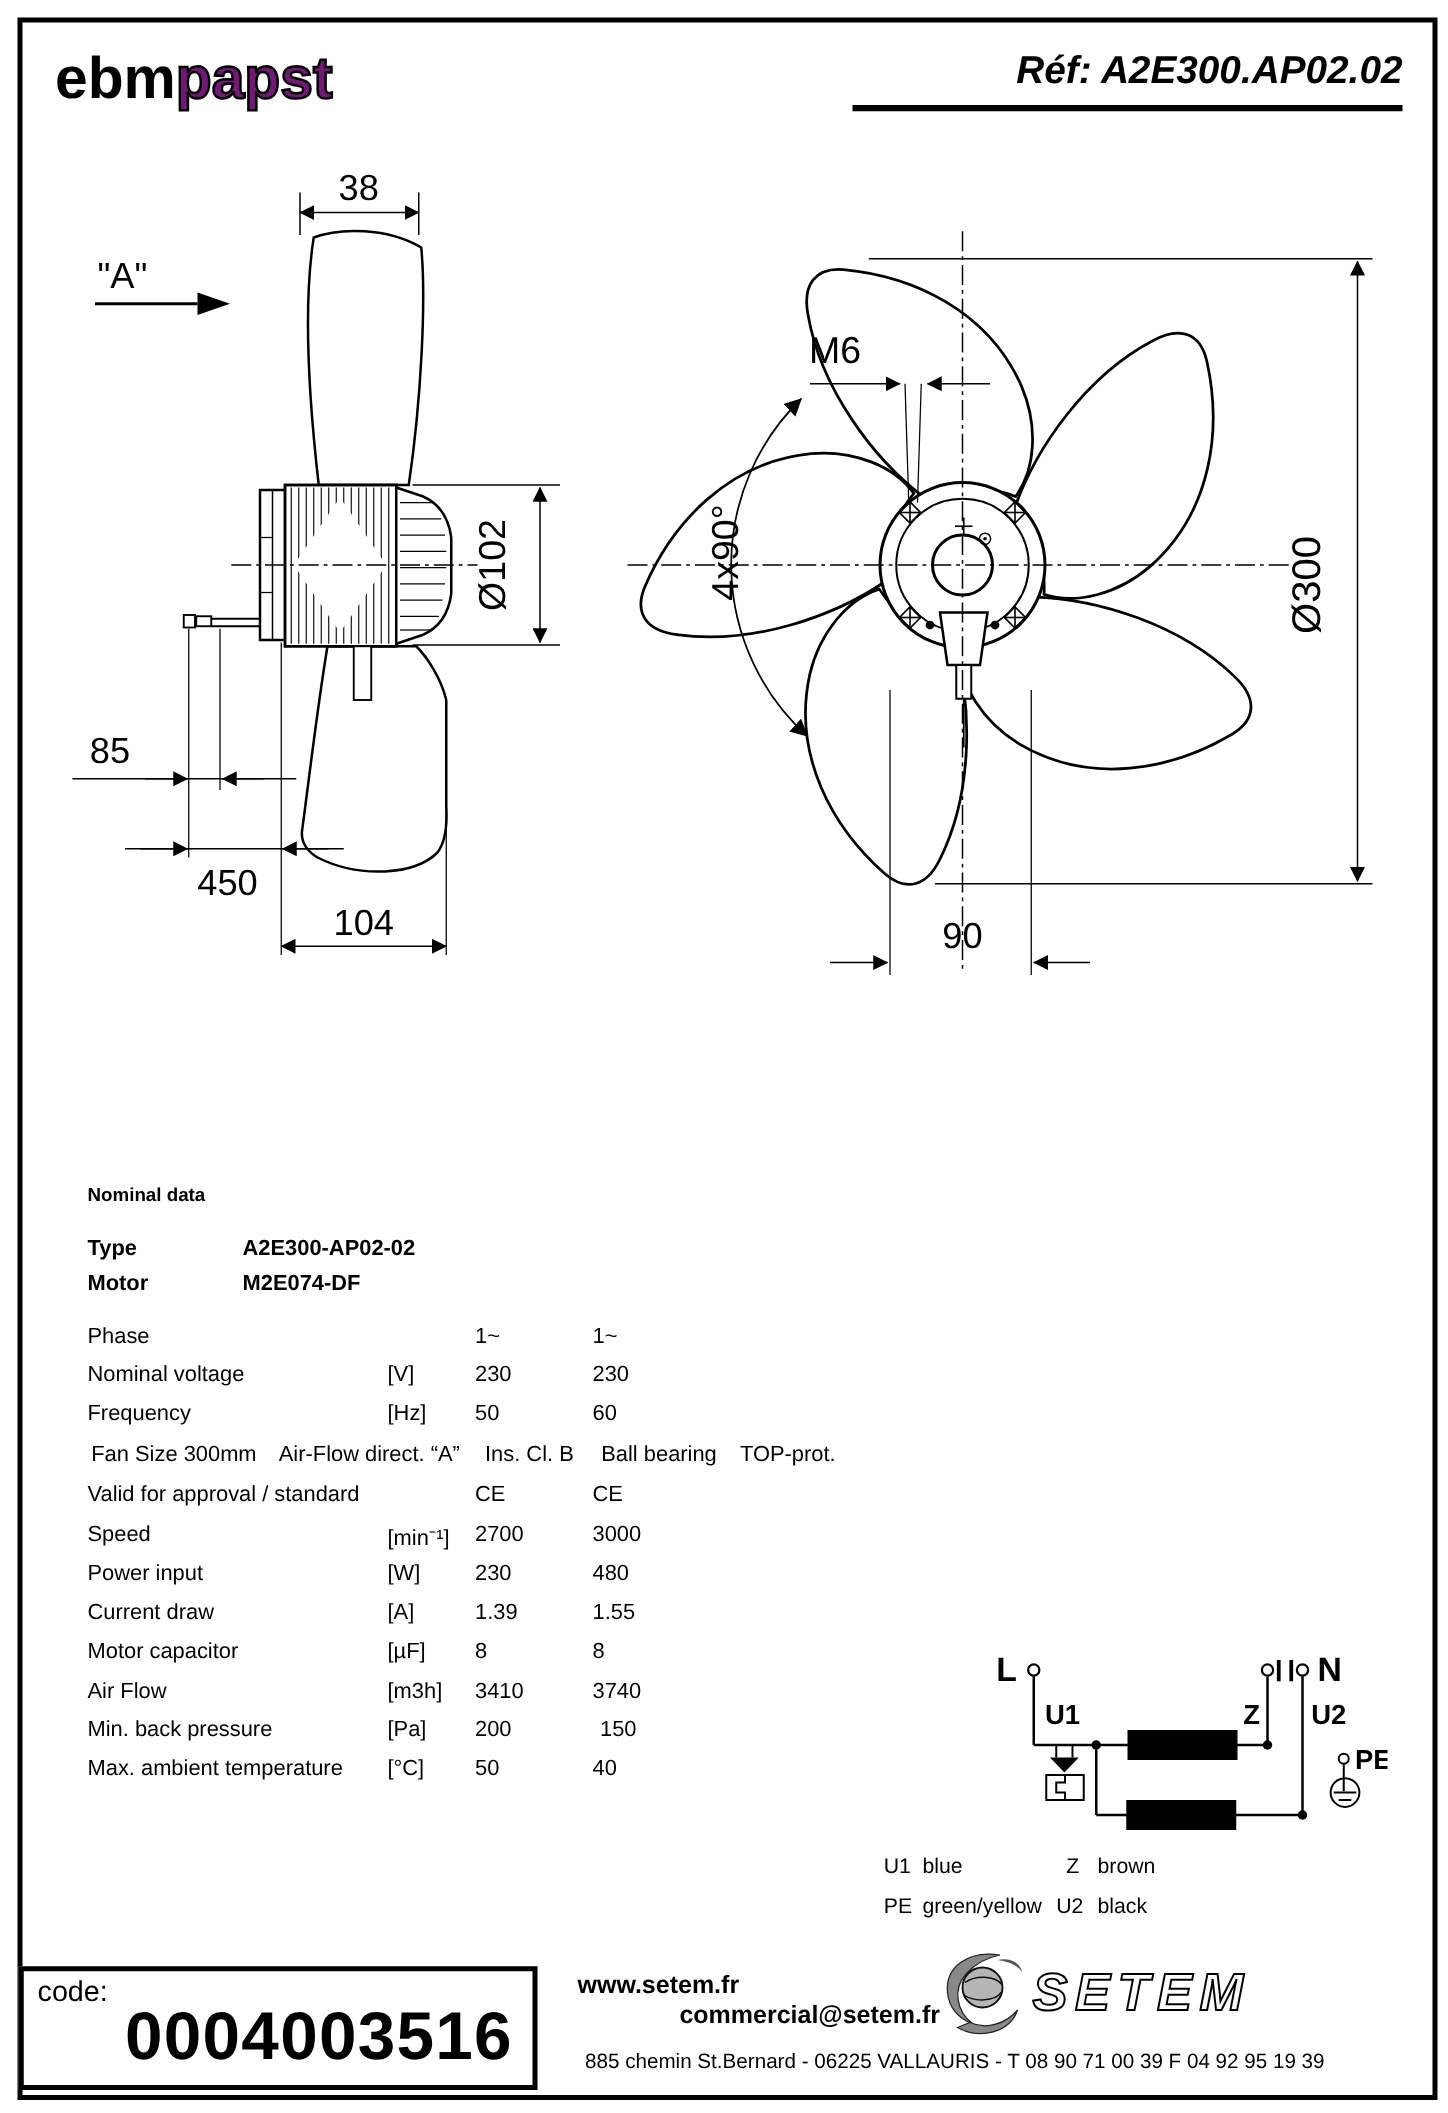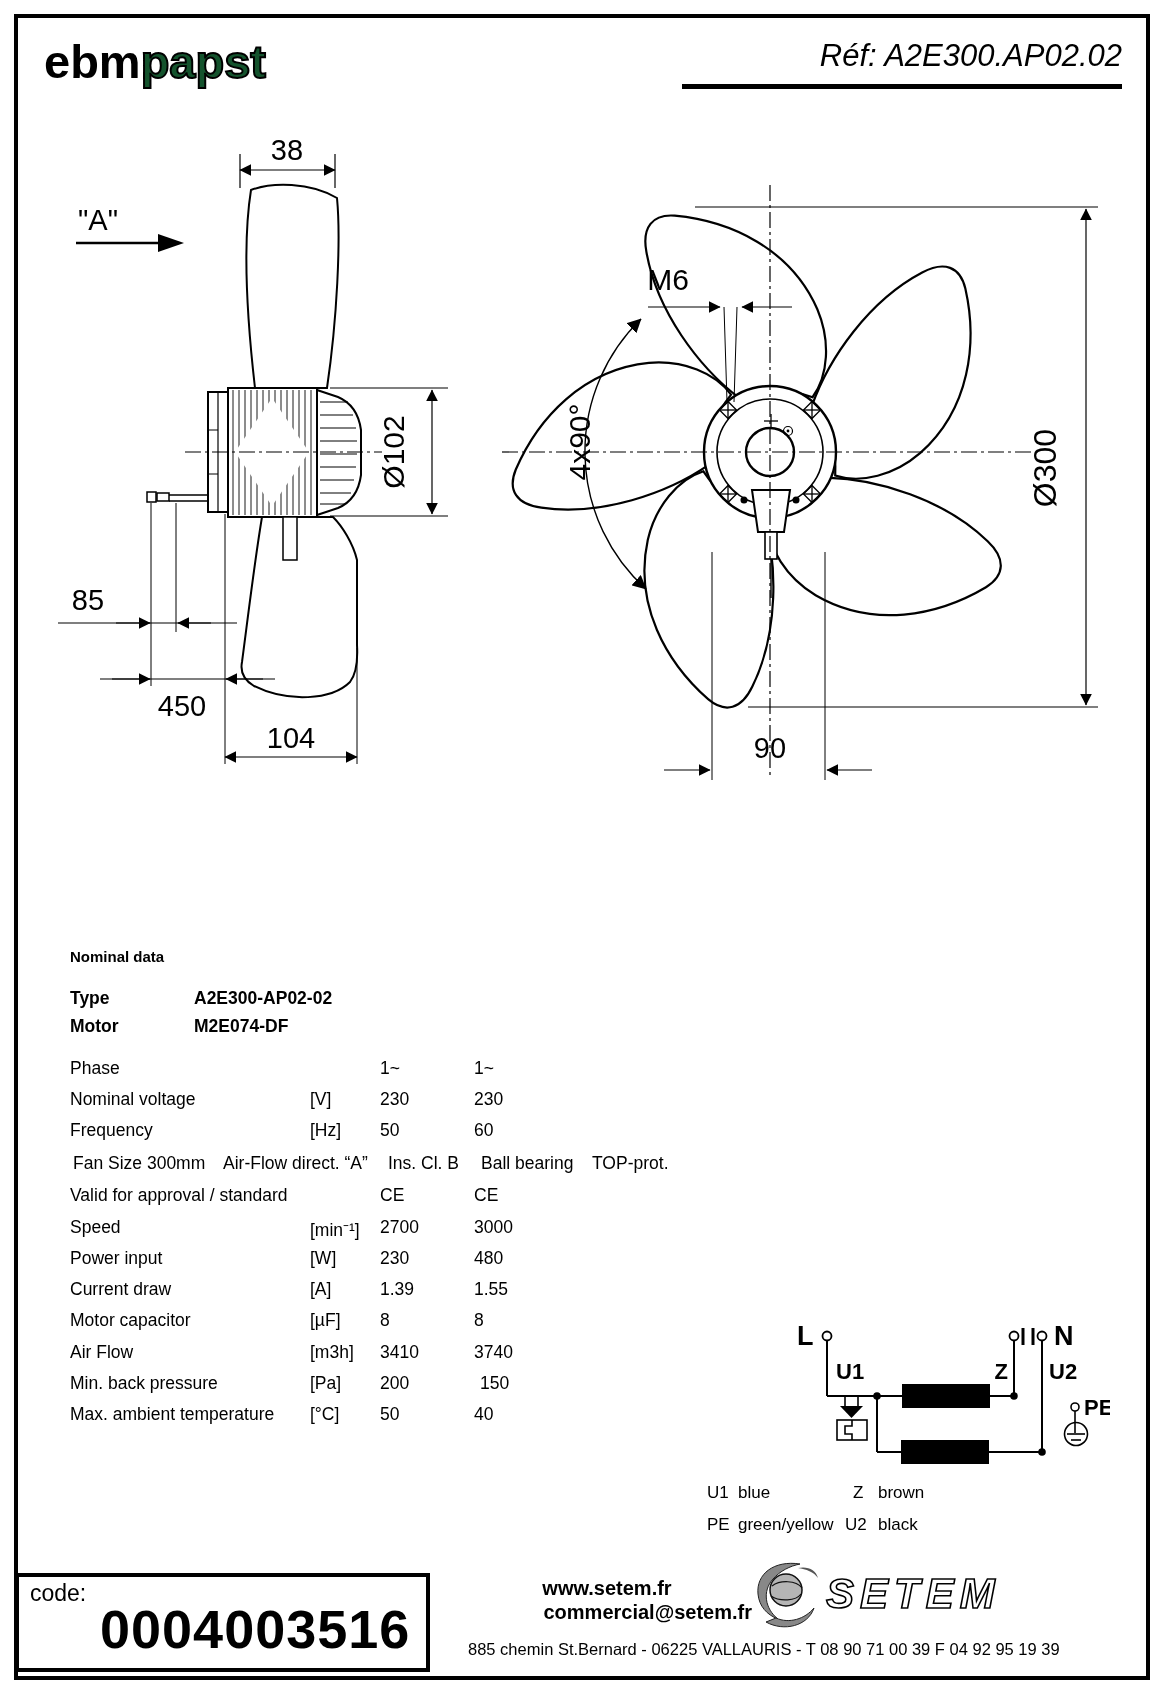--- a/index.html
+++ b/index.html
@@ -3,43 +3,43 @@
 <meta charset="utf-8">
 <style>
   html,body{margin:0;padding:0}
   body{width:1158px;height:1690px;position:relative;background:#fff;color:#000;
        font-family:"Liberation Sans",sans-serif;overflow:hidden}
   .abs{position:absolute}
   #page-border{left:14px;top:14px;width:1128px;height:1658px;border:4px solid #000}
   
   #logo{left:44px;top:34px;font-size:47px;font-weight:bold;letter-spacing:0px;white-space:nowrap}
   #logo .solid{color:#000}
-  #logo .outline{color:#14532d;-webkit-text-stroke:2px #000}
-  #ref-title{top:38px;right:36px;font-size:31px;font-weight:normal;font-style:italic;white-space:nowrap}
+  #logo .outline{color:#701a75;-webkit-text-stroke:2px #000}
+  #ref-title{top:38px;right:36px;font-size:31px;font-weight:bold;font-style:italic;white-space:nowrap}
   #ref-underline{top:84px;right:36px;width:440px;height:5px;background:#000}
   
   #nominal-title{left:70px;top:948px;font-size:15px;font-weight:bold}
   .trow{position:absolute;left:70px;width:760px;height:22px;font-size:17.5px;white-space:nowrap}
   .trow span{position:absolute;top:0}
   .tl{left:0}
   .tv{left:124px;font-weight:bold}
   .tu{left:240px}
   .t5{left:310px}
   .t6{left:404px}
   .bold{font-weight:bold}
   .f1{left:3px}.f2{left:153px}.f3{left:318px}.f4{left:411px}.f5{left:522px}
   
   .legrow{position:absolute;font-size:17px;white-space:nowrap}
   .legterm{position:absolute;top:0}
   .legval{position:absolute;top:0}
   
   #code-box{left:15px;top:1573px;width:415px;height:99px;border:4px solid #000;background:#fff;box-sizing:border-box}
   #code-label{left:30px;top:1580px;font-size:23px;font-weight:normal}
   #code-value{left:100px;top:1598px;font-size:54px;font-weight:bold;letter-spacing:1px}
-  #site{left:462px;top:1577px;width:290px;text-align:center;font-size:20px;font-weight:bold}
+  #site{left:462px;top:1577px;width:290px;text-align:left;font-size:20px;font-weight:bold}
   #email{left:462px;top:1601px;width:290px;text-align:right;font-size:20px;font-weight:bold}
   #address{left:468px;top:1640px;width:660px;font-size:16.5px;white-space:nowrap}
   #setem-logo{left:748px;top:1556px;width:300px;height:80px}
   svg text{font-family:"Liberation Sans",sans-serif}
 </style>
 </head>
 <body>
 
 <div class="abs" id="page-border"></div>
 

